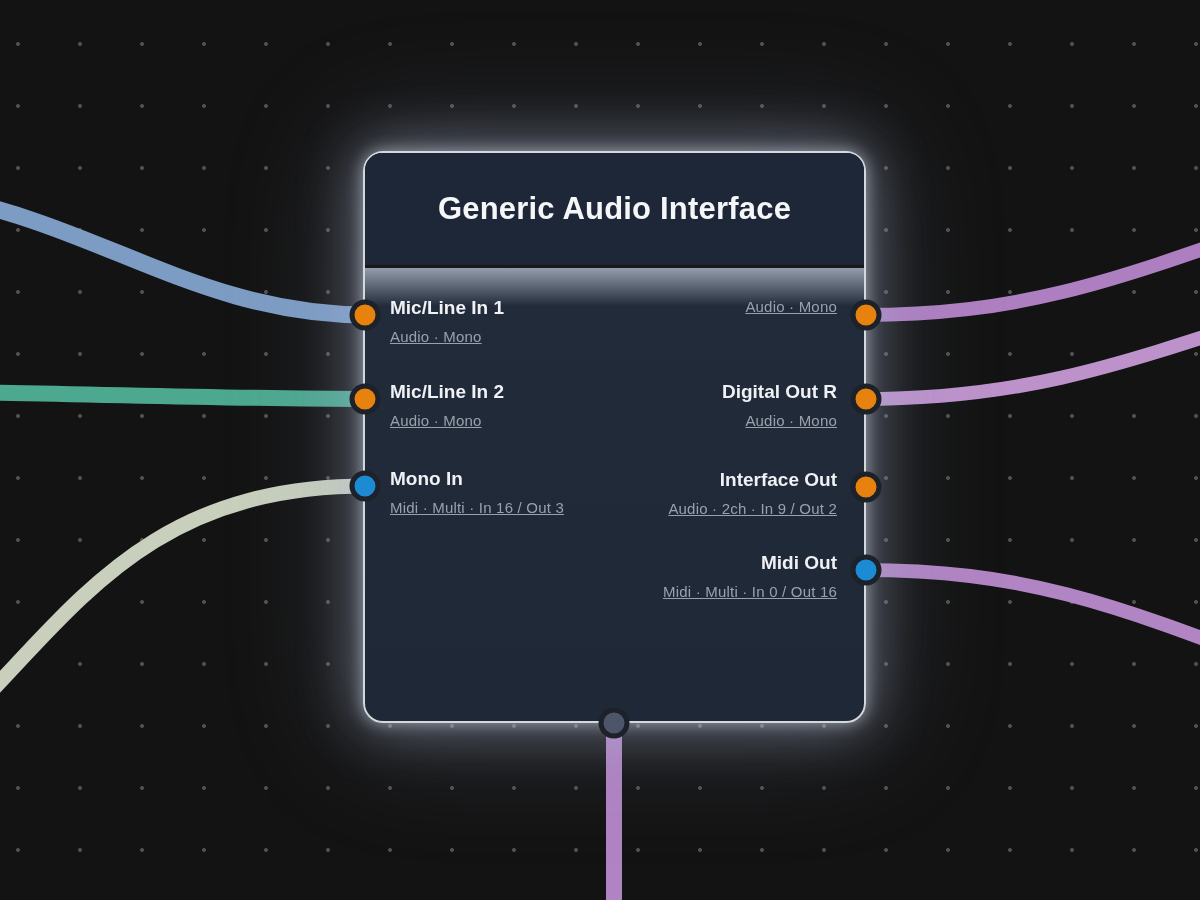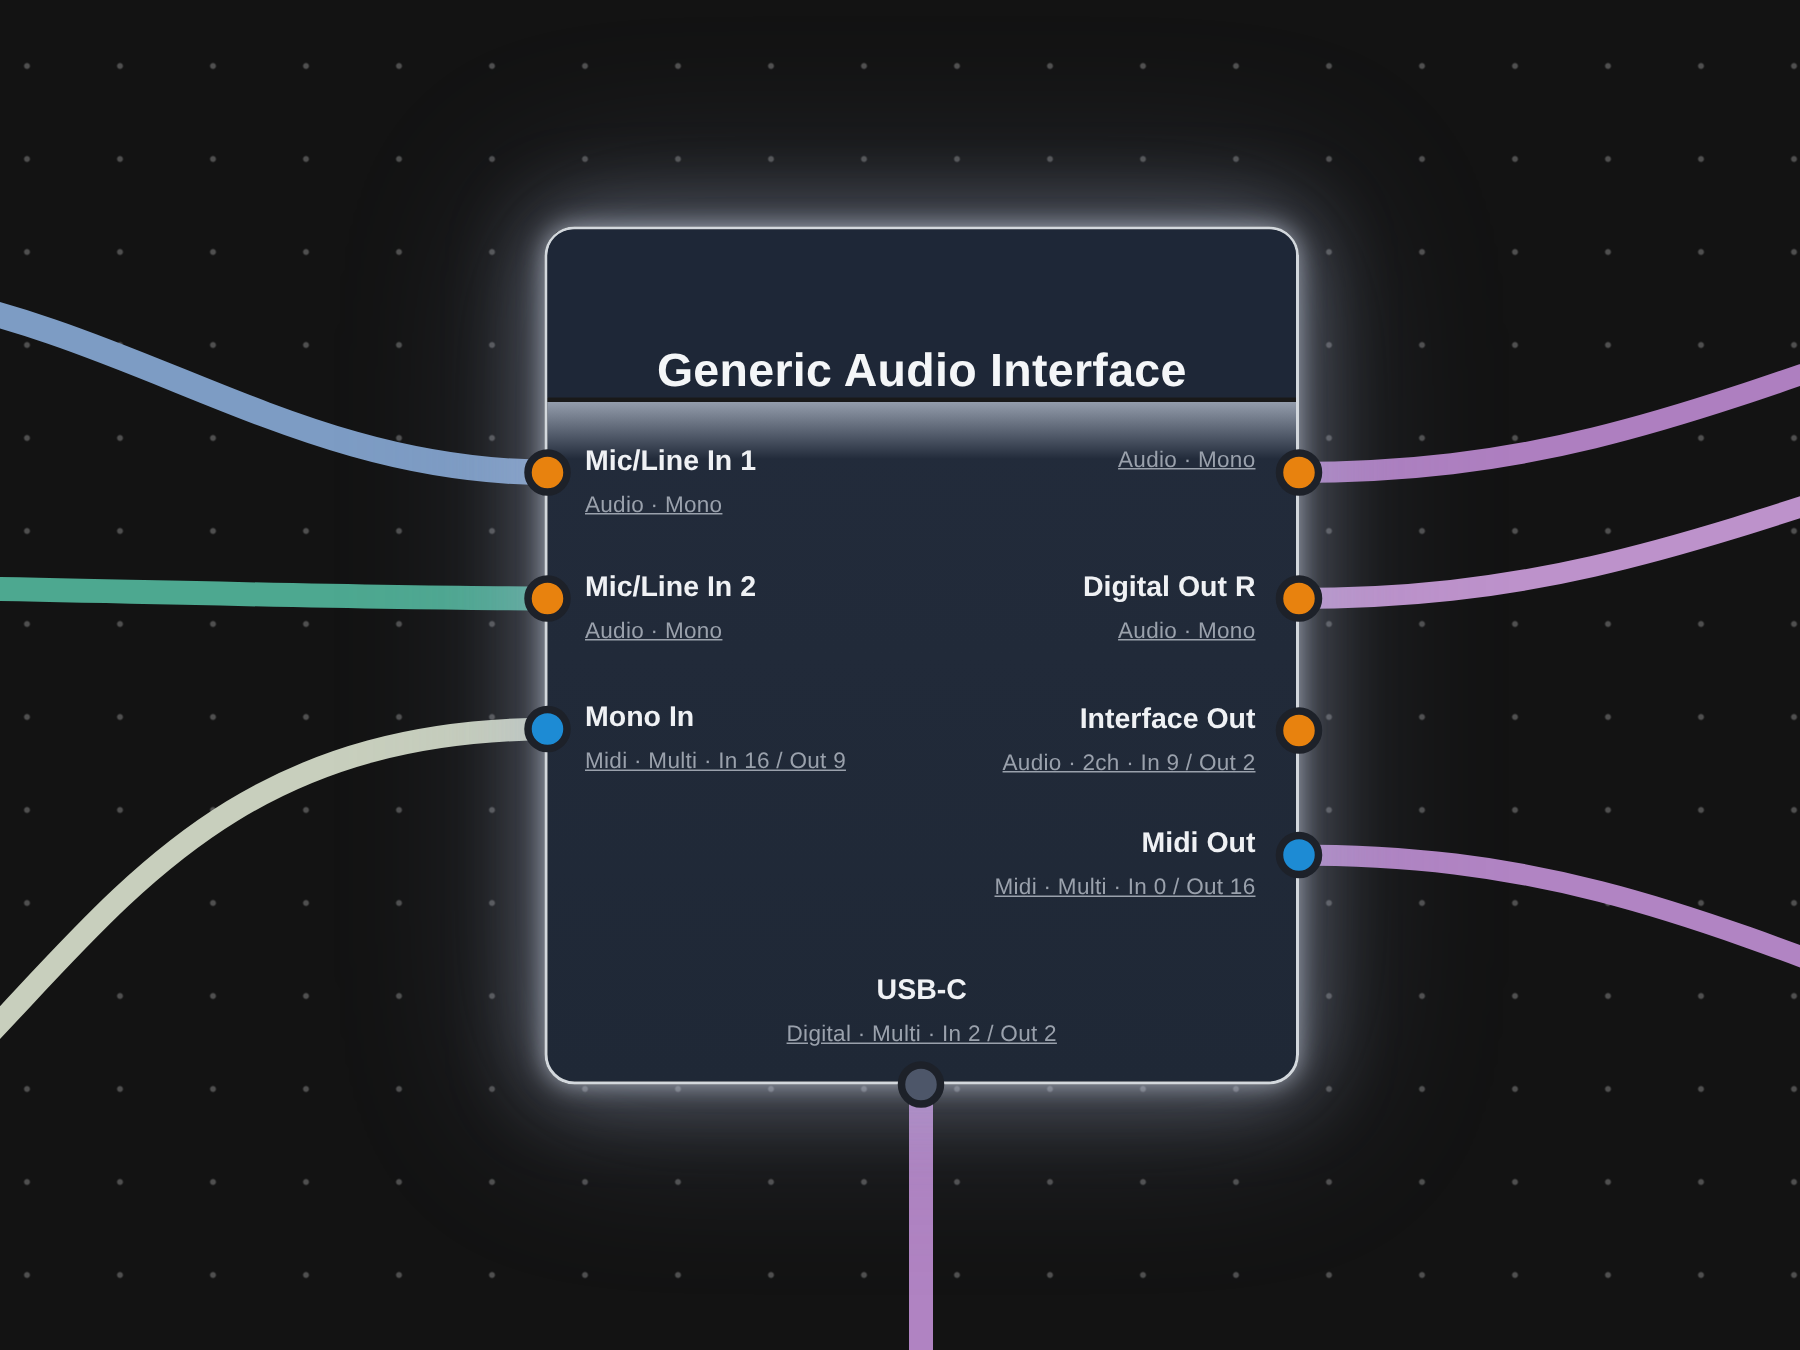--- a/index.html
+++ b/index.html
@@ -28,21 +28,21 @@
     background:linear-gradient(180deg,#232c3c 0%, #1f2836 100%);
     border:2px solid var(--node-border);
     border-radius:20px;
     box-shadow:0 0 16px rgba(222,230,245,0.55), 0 0 55px 8px rgba(185,198,225,0.40), 0 0 120px 24px rgba(140,155,190,0.20);
     z-index:2;
   }
   .node-header{
     position:absolute; left:0; top:0; right:0; height:112px;
     background:var(--header-bg);
     border-radius:17px 17px 0 0;
-    display:flex; align-items:flex-end; justify-content:center;
+    display:flex; align-items:center; justify-content:center;
   }
   .node-title{
     margin:0; font-size:31px; font-weight:700; letter-spacing:0.2px;
     color:var(--title-color);
   }
   .node-divider{
     position:absolute; left:0; right:0; top:112px; height:3px;
     background:var(--divider);
   }
   .node-sheen{
@@ -81,43 +81,39 @@
     <div class="prow left" style="top:140px">
       <div class="plabel">Mic/Line In 1</div>
       <div class="psub">Audio · Mono</div>
     </div>
     <div class="prow left" style="top:224px">
       <div class="plabel">Mic/Line In 2</div>
       <div class="psub">Audio · Mono</div>
     </div>
     <div class="prow left" style="top:311px">
       <div class="plabel">Mono In</div>
-      <div class="psub">Midi · Multi · In 16 / Out 9</div>
+      <div class="psub">Midi · Multi · In 16 / Out 3</div>
     </div>
 
     <div class="prow right" style="top:140px">
       <div class="psub">Audio · Mono</div>
     </div>
     <div class="prow right" style="top:224px">
       <div class="plabel">Digital Out R</div>
       <div class="psub">Audio · Mono</div>
     </div>
     <div class="prow right" style="top:312px">
       <div class="plabel">Interface Out</div>
       <div class="psub">Audio · 2ch · In 9 / Out 2</div>
     </div>
     <div class="prow right" style="top:395px">
       <div class="plabel">Midi Out</div>
       <div class="psub">Midi · Multi · In 0 / Out 16</div>
     </div>
 
-    <div class="prow center" style="top:493px">
-      <div class="plabel">USB-C</div>
-      <div class="psub">Digital · Multi · In 2 / Out 2</div>
-    </div>
   </div>
 
   <svg class="layer" viewBox="0 0 1200 900" style="z-index:3">
     <circle class="port" cx="365" cy="315" r="13" fill="#e8820e"></circle>
     <circle class="port" cx="365" cy="399" r="13" fill="#e8820e"></circle>
     <circle class="port" cx="365" cy="486" r="13" fill="#1d8bd4"></circle>
     <circle class="port" cx="866" cy="315" r="13" fill="#e8820e"></circle>
     <circle class="port" cx="866" cy="399" r="13" fill="#e8820e"></circle>
     <circle class="port" cx="866" cy="487" r="13" fill="#e8820e"></circle>
     <circle class="port" cx="866" cy="570" r="13" fill="#1d8bd4"></circle>

